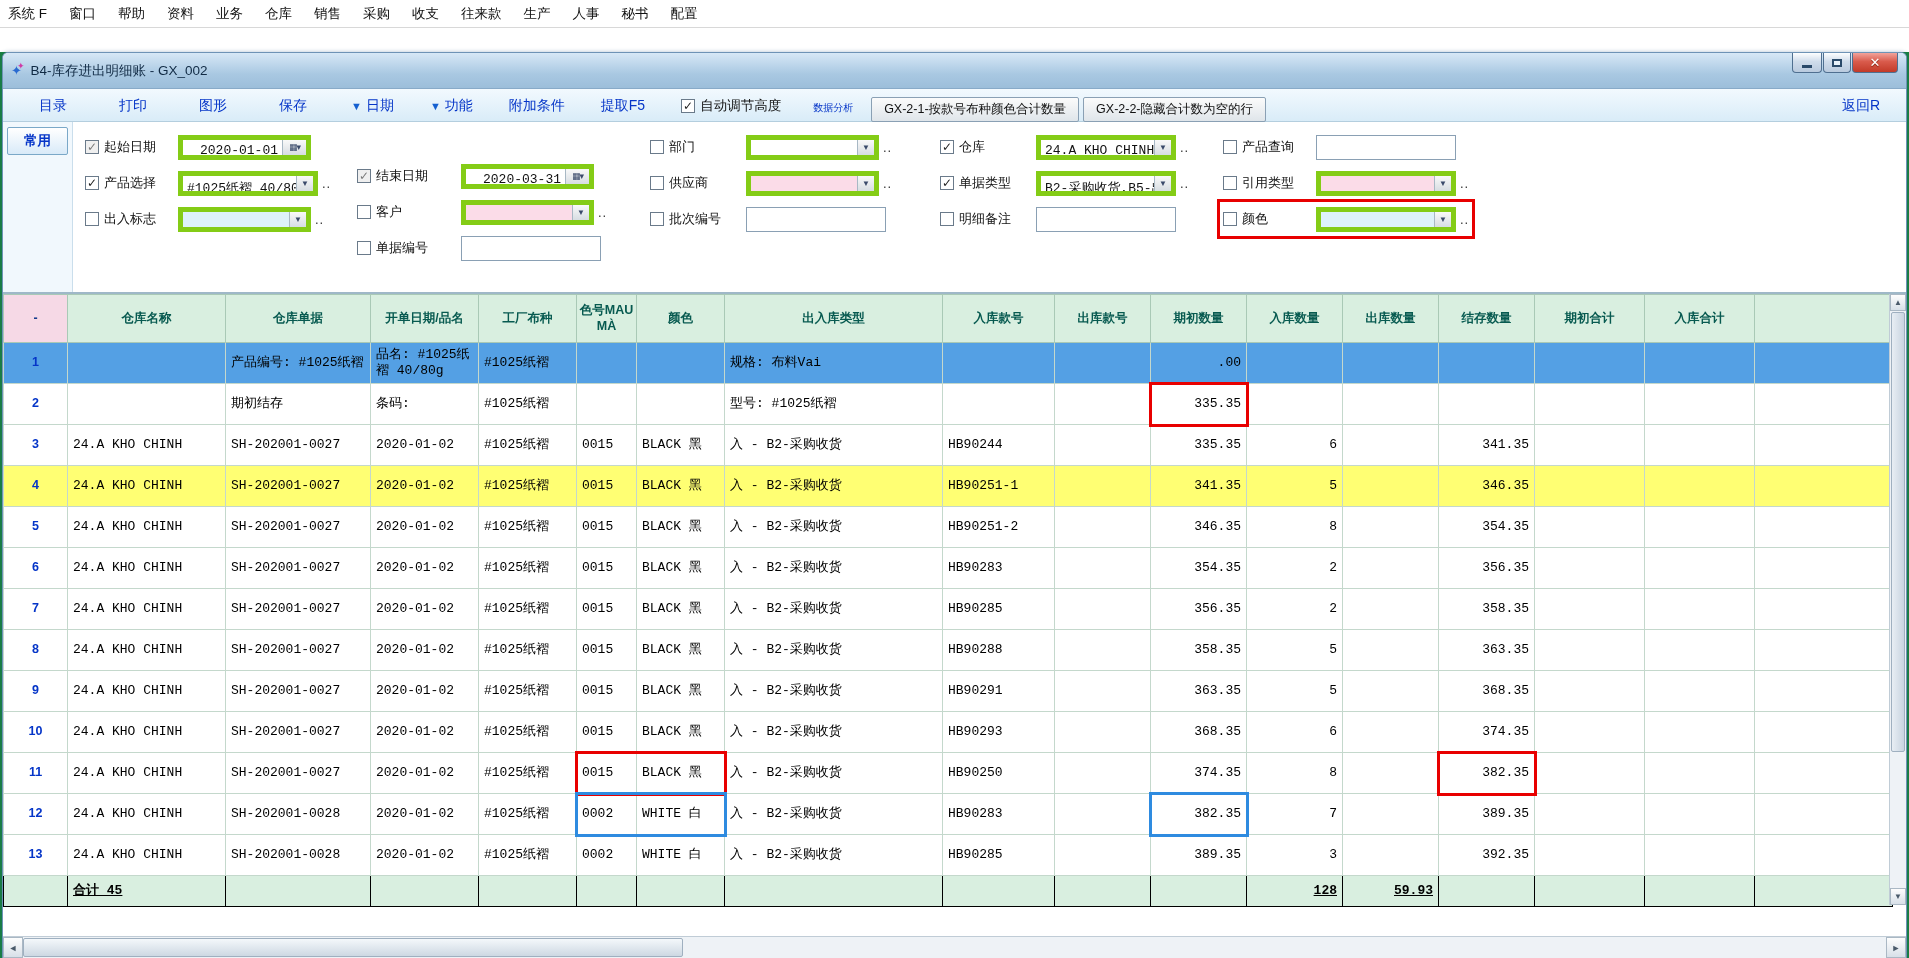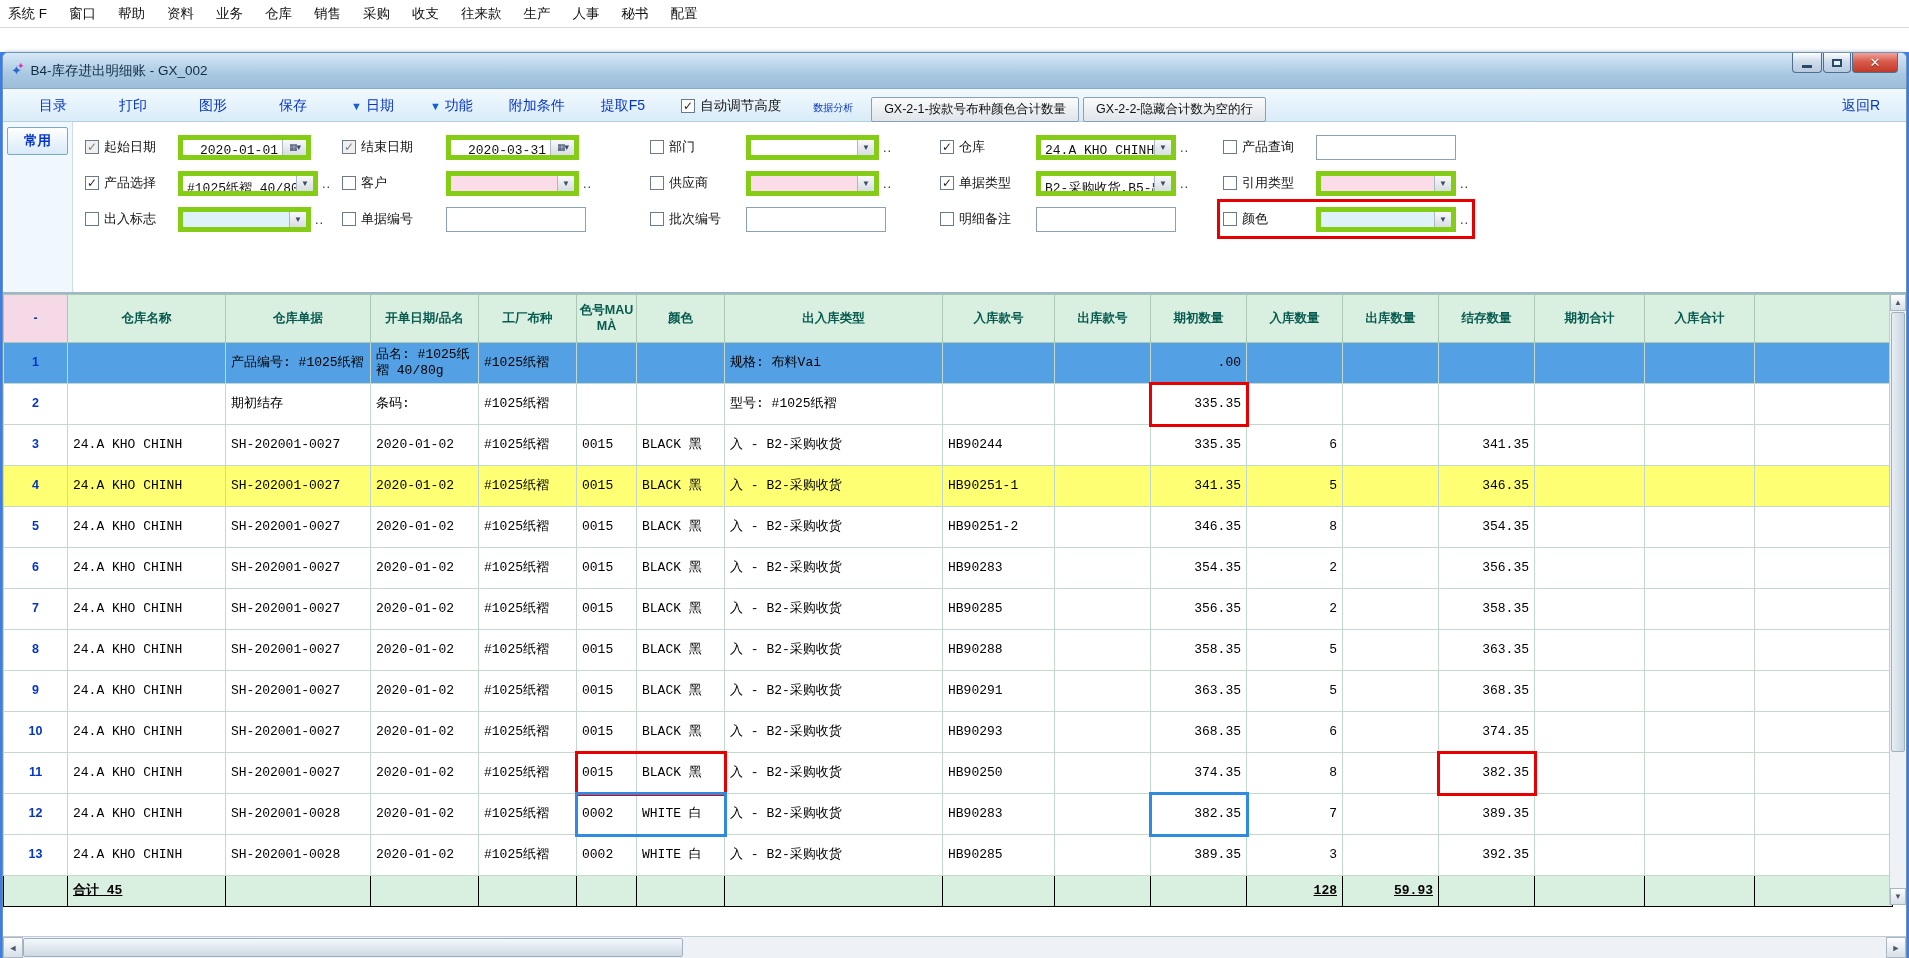--- a/index.html
+++ b/index.html
@@ -1,18 +1,18 @@
 <!DOCTYPE html>
 <html><head>
 <meta charset="utf-8">
 <style>
   * { box-sizing: border-box; margin: 0; padding: 0; }
   html,body { width:1909px; height:958px; overflow:hidden; background:#fff;
               font-family:"Liberation Sans","DejaVu Sans",sans-serif; }
-  .app { width:1909px; height:958px; display:flex; flex-direction:column; background:#3b82f6; }
+  .app { width:1909px; height:958px; display:flex; flex-direction:column; background:#15803d; }
 
   
   .menu-bar { height:28px; display:flex; align-items:center; padding:0 8px;
               background:#ffffff; border-bottom:1px solid #d8d8d8; flex:0 0 auto; }
   .menu-item { font-size:13.5px; color:#111; margin-right:22px; white-space:nowrap; cursor:default; }
   .mdi-gap { height:24px; background:#fff; flex:0 0 auto; }
 
   
   .window { flex:1; margin:0 2px; border:1px solid #6e93b6; border-bottom:none;
             border-radius:6px 6px 0 0; display:flex; flex-direction:column;
@@ -52,21 +52,21 @@
   
   .filter-panel { height:172px; flex:0 0 auto; display:flex; background:#fff;
                   border-bottom:2px solid #9fb8c8; }
   .filter-strip { width:70px; flex:0 0 auto; background:#f1f8fd; border-right:1px solid #cadeec; padding:5px 4px; }
   .tab-common { border:1px solid #7aa8c8; border-radius:2px; background:linear-gradient(#ffffff,#d8eaf8);
                 color:#0535c8; font-size:13.5px; font-weight:bold; text-align:center;
                 padding:4px 16px; cursor:pointer; }
   .filter-rows { flex:1; padding-top:8px; position:relative; }
   .f-row { position:relative; height:36px; }
   .f-group { position:absolute; top:3px; display:flex; align-items:center; height:28px; }
-  .p1 { left:12px; }  .p2 { left:269px; } .p3 { left:577px; } .p4 { left:867px; } .p5 { left:1150px; }
+  .p1 { left:12px; }  .p2 { left:284px;margin-top:29px; } .p3 { left:577px; } .p4 { left:867px; } .p5 { left:1150px; }
   .f-label { font-size:13px; color:#111; overflow:hidden; white-space:nowrap; }
   .w1 .f-label { width:74px; } .w2 .f-label { width:85px; } .w3 .f-label { width:77px; }
   .w4 .f-label { width:77px; } .w5 .f-label { width:74px; }
   .cb { width:14px; height:14px; border:1px solid #6a7a8a; background:#fff; display:inline-flex;
         align-items:center; justify-content:center; margin-right:5px; flex:0 0 auto; cursor:pointer; }
   .cb.on::after { content:"✓"; font-size:12px; font-weight:bold; color:#222; line-height:1; }
   .cb.dis { background:#efefef; } .cb.dis.on::after { color:#7a7a7a; }
   .combo { display:inline-flex; align-items:stretch; height:25px; border:5px solid #84cc16;
            background:#fff; width:133px; cursor:pointer;text-align:right; }
   .combo.wide { width:140px; }

